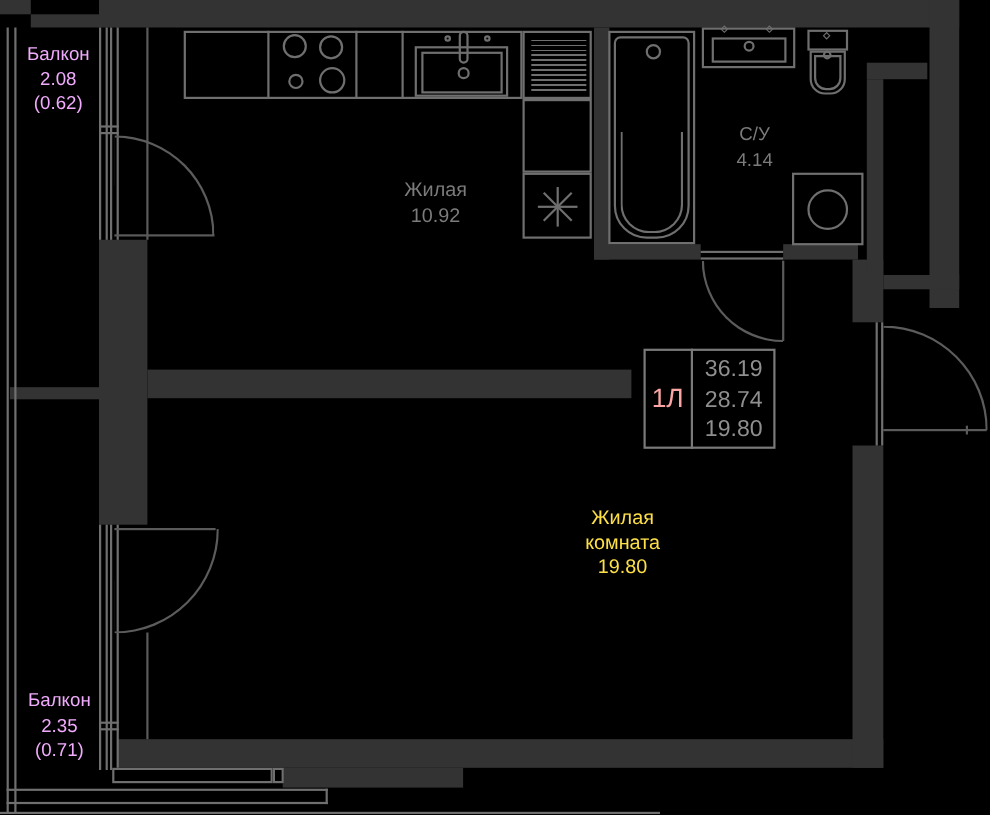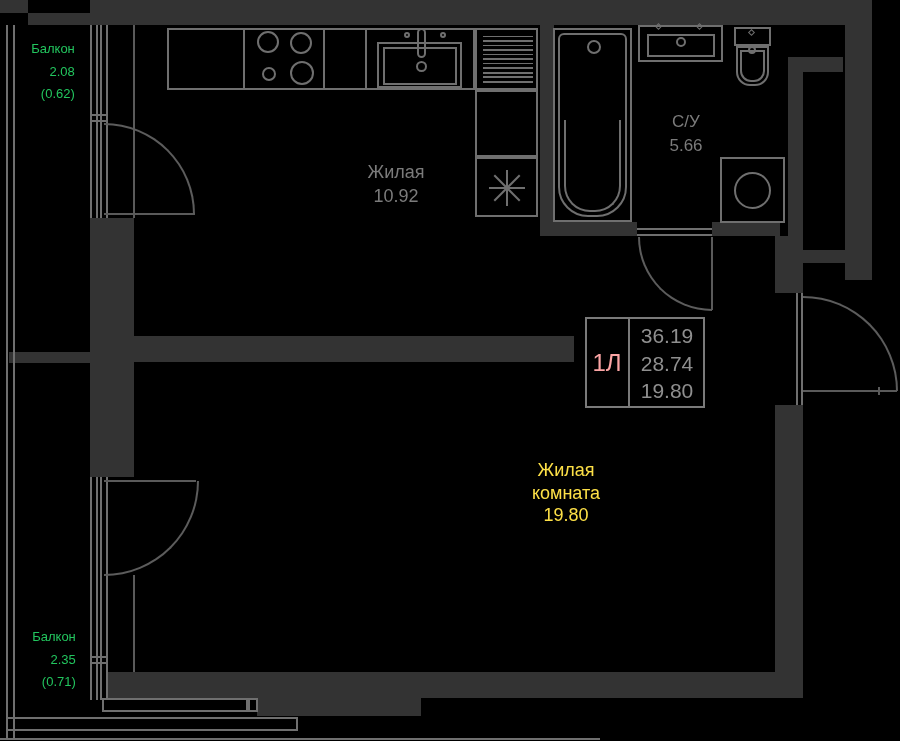--- a/index.html
+++ b/index.html
@@ -7,21 +7,21 @@
         font-family:"Liberation Sans",sans-serif;}
   .wall{position:absolute;background:#333333;}
   .ln{position:absolute;background:#6f6f6f;}
   .ln-dim{position:absolute;background:#5a5a5a;}
   .box{position:absolute;border:2px solid #6f6f6f;background:#000;box-sizing:border-box;}
   .nofill{background:transparent;}
   .circle{border-radius:50%;}
   .arc{position:absolute;box-sizing:border-box;border:0 solid #5c5c5c;background:transparent;}
   .lbl{position:absolute;transform:translate(-50%,-50%);text-align:center;white-space:nowrap;}
   .lbl div{white-space:nowrap;}
-  .balcony-text{color:#22c55e;font-size:13px;line-height:22.5px;text-align:right;}
+  .balcony-text{color:#f0abfc;font-size:17px;line-height:22.5px;}
   .room-text{color:#7b7b7b;font-size:18px;line-height:24px;}
   .bath-text{color:#7b7b7b;font-size:17px;line-height:24px;text-align:center;}
   .living-text{color:#fde047;font-size:18px;line-height:22.5px;}
   .unit-text{color:#fca5a5;font-size:24px;}
   .nums-text{color:#8f8f8f;font-size:21px;line-height:27.5px;text-align:center;}
   .hatch{position:absolute;background:repeating-linear-gradient(#6f6f6f 0 1.5px,#000 1.5px 4.5px);}
   .starbar{position:absolute;left:489px;top:187px;width:36px;height:2px;background:#6f6f6f;}
   .diamond{position:absolute;width:5px;height:5px;background:transparent;border:1.5px solid #6f6f6f;transform:rotate(45deg);box-sizing:border-box;}
 </style>
 </head>
@@ -158,21 +158,21 @@
     <div>(0.71)</div>
   </div>
 
   <div class="lbl room-text" style="left:396px;top:184px;">
     <div>Жилая</div>
     <div>10.92</div>
   </div>
 
   <div class="lbl bath-text" style="left:686px;top:134px;">
     <div>С/У</div>
-    <div>5.66</div>
+    <div>4.14</div>
   </div>
 
   <div class="lbl living-text" style="left:566px;top:493px;">
     <div>Жилая</div>
     <div>комната</div>
     <div>19.80</div>
   </div>
 
 </div>
 

